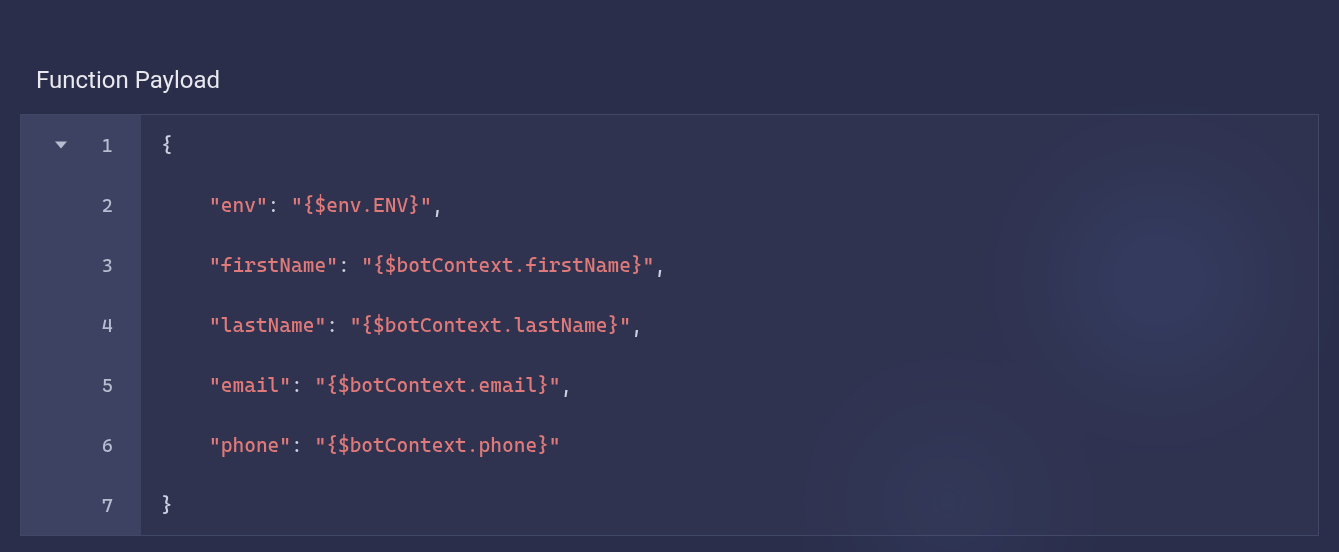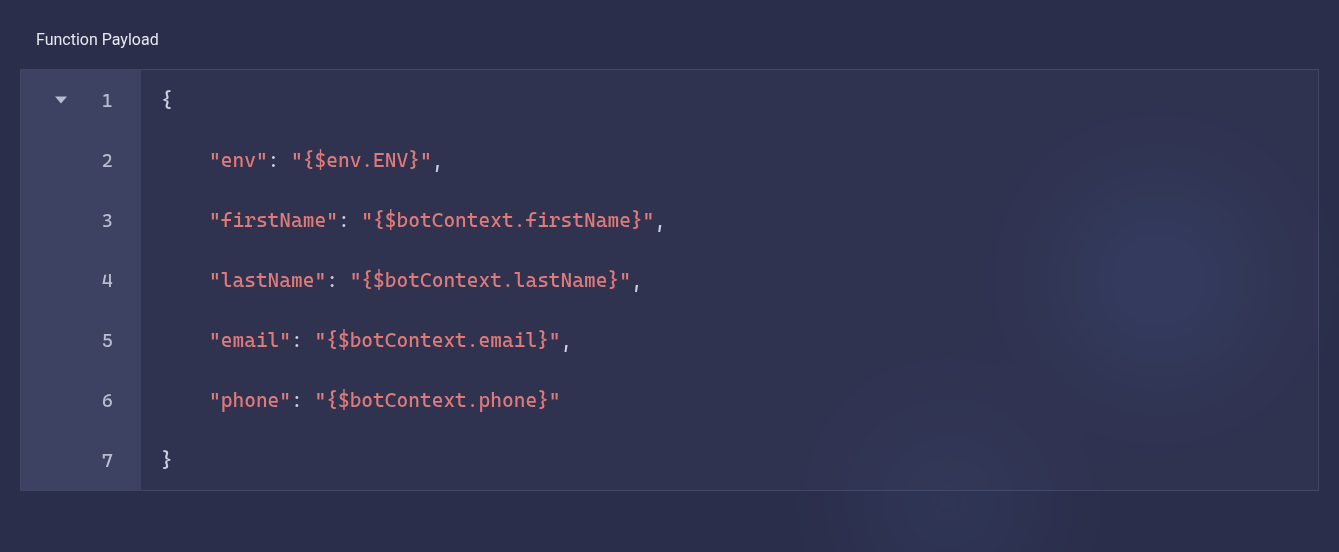--- a/index.html
+++ b/index.html
@@ -30,23 +30,24 @@
     }
     .bg-blur-2 {
       width: 180px;
       height: 180px;
       background: #5a6fb8;
       bottom: -40px;
       right: 300px;
     }
     .title {
       color: #e8e8ee;
-      font-size: 16px;
+      font-size: 24px;
       font-weight: 400;
       padding: 30px 0 0 36px;
+      margin-top: 36px;
     }
     .editor-container {
       margin: 20px 20px 0 20px;
       border: 1px solid rgba(120, 130, 170, 0.25);
       background: rgba(58, 62, 92, 0.3);
       position: relative;
     }
     .editor {
       display: flex;
       font-family: "SF Mono", Monaco, "Cascadia Code", "Courier New", monospace;

